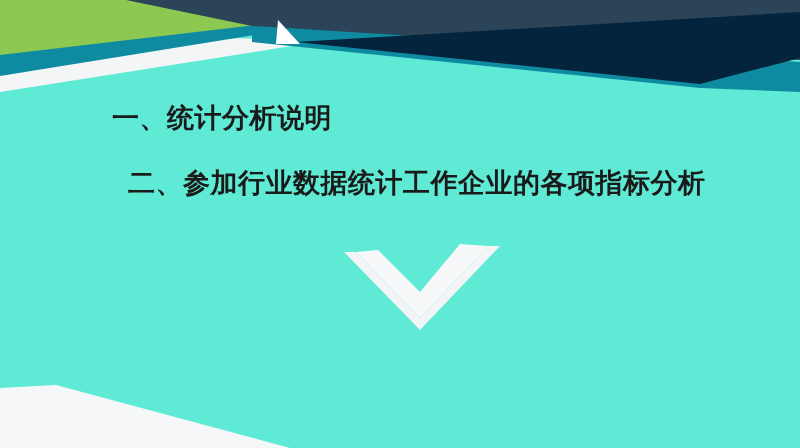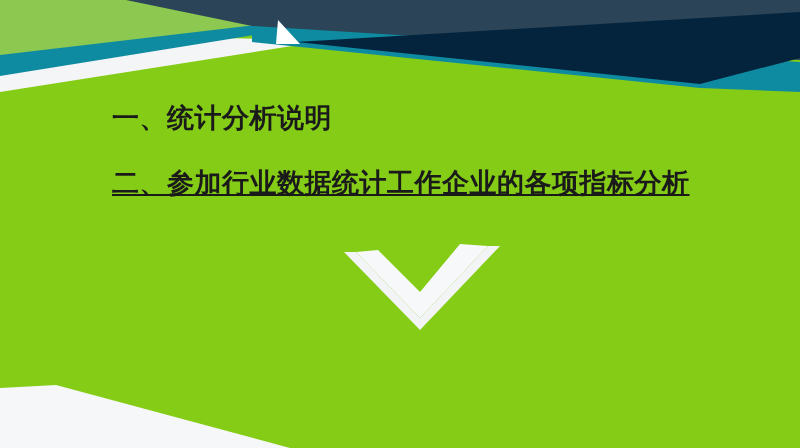--- a/index.html
+++ b/index.html
@@ -4,21 +4,21 @@
 <style>
   html, body {
     margin: 0;
     padding: 0;
     background: #ffffff;
   }
   #slide {
     position: relative;
     width: 800px;
     height: 448px;
-    background: #84cc16;
+    background: #5eead4;
     overflow: hidden;
     font-family: "DejaVu Sans", "Liberation Sans", sans-serif;
   }
   .layer {
     position: absolute;
     top: 0;
     left: 0;
     width: 800px;
     height: 448px;
     pointer-events: none;
@@ -32,21 +32,21 @@
   .agenda-item {
     color: #1a1a1a;
     font-family: "DejaVu Serif", "Liberation Serif", serif;
     font-size: 27px;
     font-weight: 700;
     line-height: 1.0;
     letter-spacing: 0.5px;
     white-space: nowrap;
   }
   #item-1 { margin: 0 0 38px 0; }
-  #item-2 { margin: 0 0 38px 0; text-decoration: underline; }
+  #item-2 { margin: 0 0 38px 16px; }
   #item-3 { margin: 0; }
 </style>
 </head>
 <body>
 
 <div id="slide">
 
   <svg class="layer" viewBox="0 0 800 448" preserveAspectRatio="none" aria-hidden="true">
 
     <polygon points="0,62 0,92 330,40 222,38" fill="#f4f5f6"></polygon>

